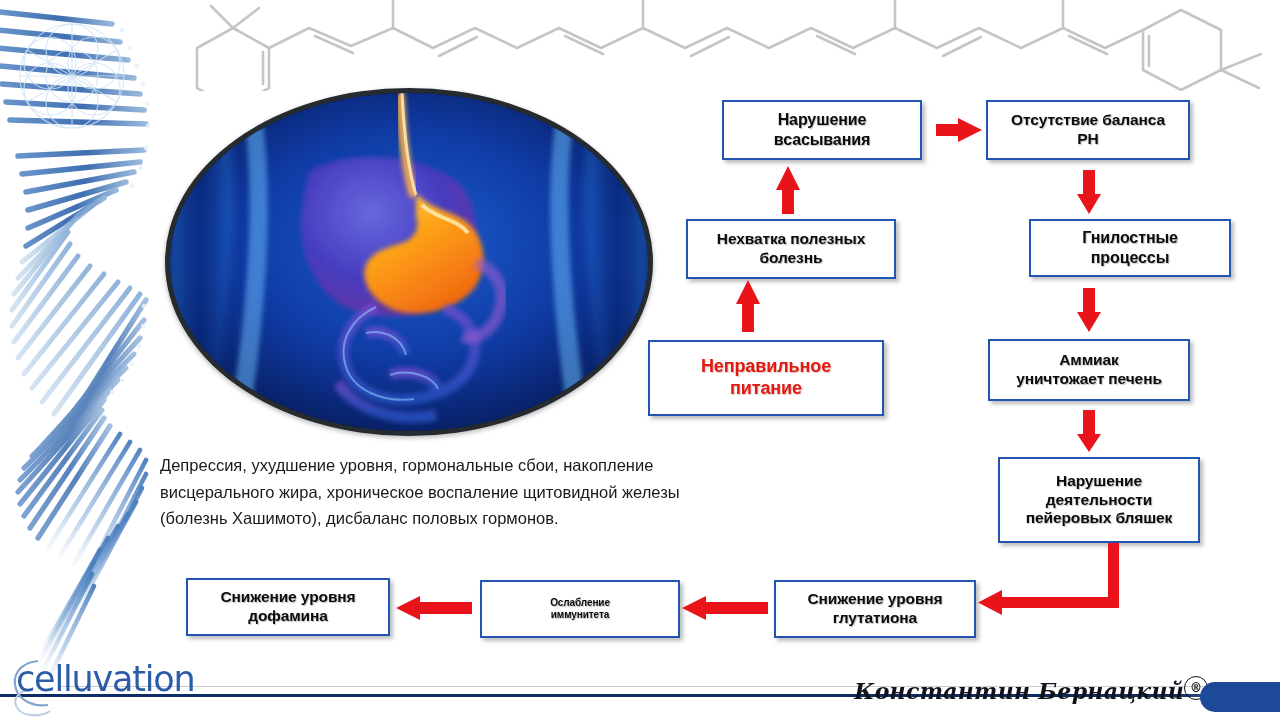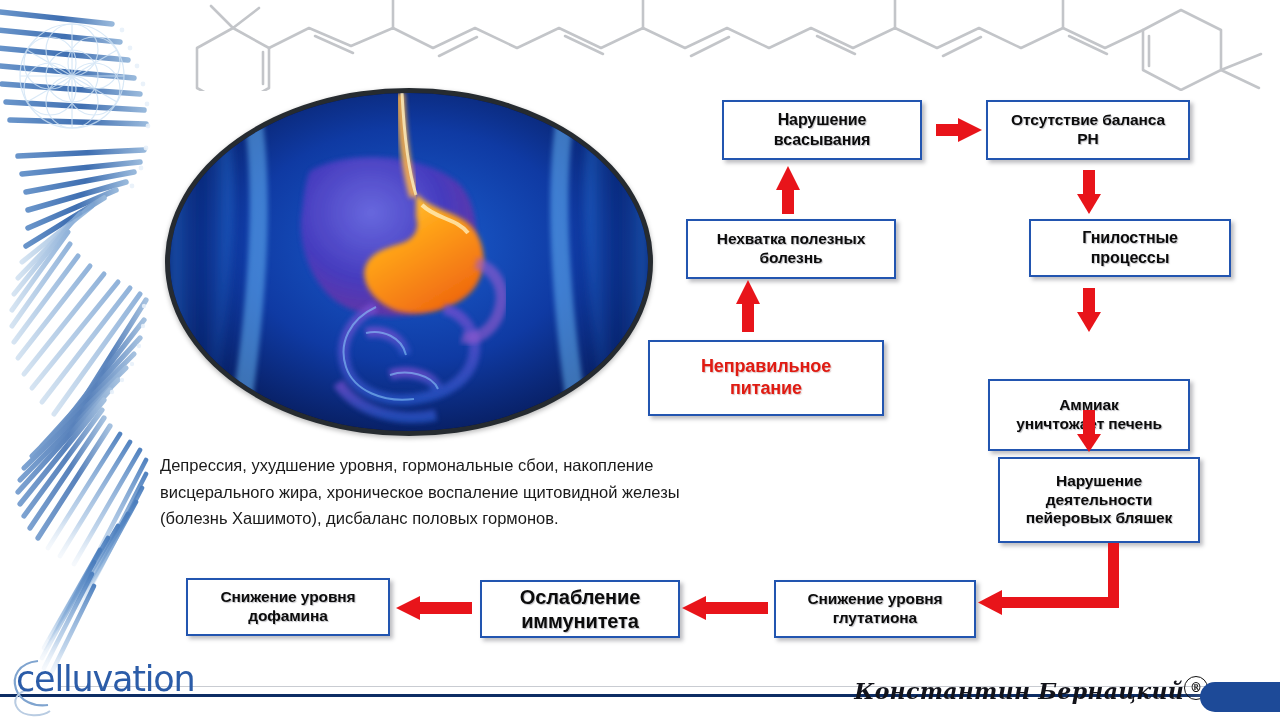--- a/index.html
+++ b/index.html
@@ -323,21 +323,21 @@
     </span>
   </div>
 
   <div class="box red" style="left:648px;top:340px;width:236px;height:76px;font-size:18px;">
     <span>
       <span>Неправильное</span><br>
       <span>питание</span>
     </span>
   </div>
 
-  <div class="box" style="left:988px;top:339px;width:202px;height:72px;font-size:15.5px;margin-top:40px;">
+  <div class="box" style="left:988px;top:339px;width:202px;height:62px;font-size:15.5px;">
     <span>
       <span>Аммиак</span><br>
       <span>уничтожает печень</span>
     </span>
   </div>
 
   <div class="box" style="left:998px;top:457px;width:202px;height:86px;font-size:15.5px;">
     <span>
       <span>Нарушение</span><br>
       <span>деятельности</span><br>
@@ -345,21 +345,21 @@
     </span>
   </div>
 
   <div class="box" style="left:774px;top:580px;width:202px;height:58px;font-size:15.5px;">
     <span>
       <span>Снижение уровня</span><br>
       <span>глутатиона</span>
     </span>
   </div>
 
-  <div class="box" style="left:480px;top:580px;width:200px;height:58px;font-size:20px;">
+  <div class="box" style="left:480px;top:580px;width:200px;height:58px;font-size:10px;">
     <span>
       <span>Ослабление</span><br>
       <span>иммунитета</span>
     </span>
   </div>
 
   <div class="box" style="left:186px;top:578px;width:204px;height:58px;font-size:15.5px;">
     <span>
       <span>Снижение уровня</span><br>
       <span>дофамина</span>

